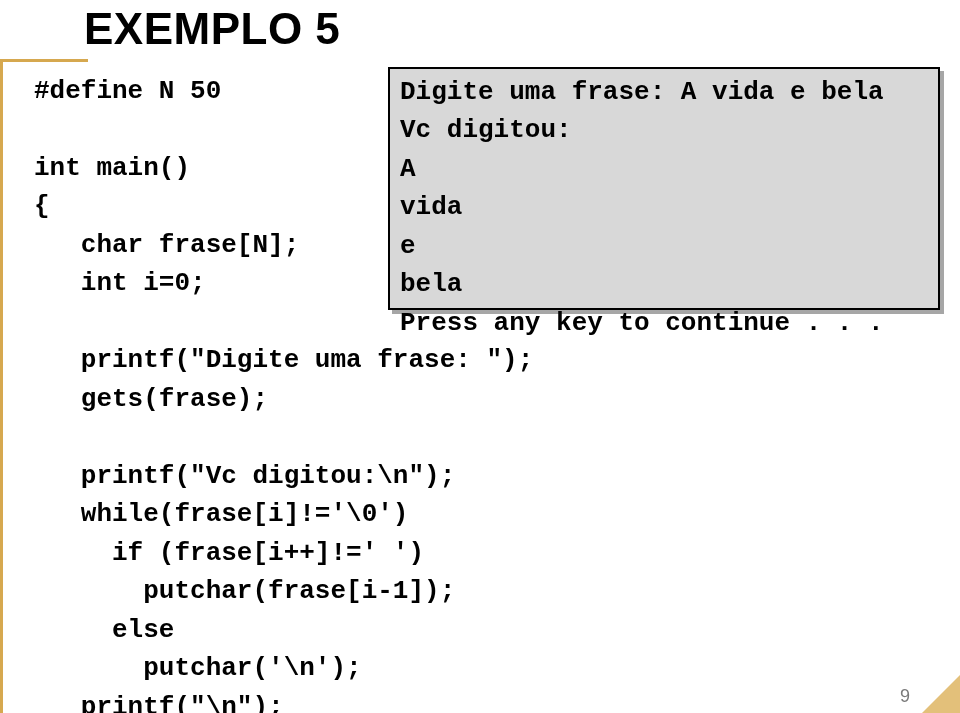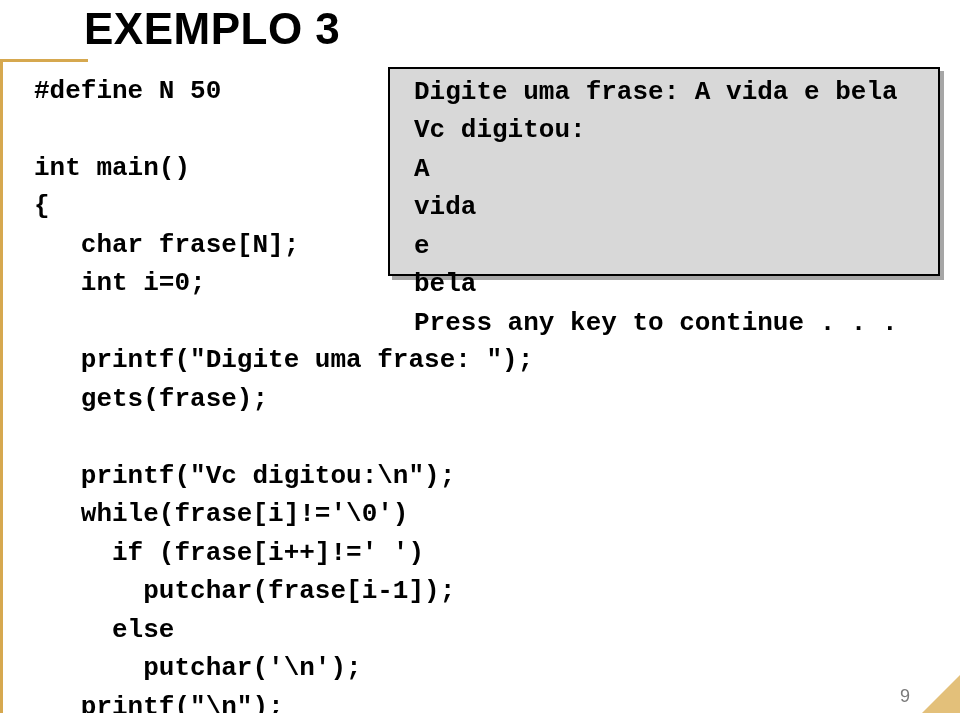--- a/index.html
+++ b/index.html
@@ -46,30 +46,30 @@
       font-size: 26px;
       color: #000000;
       line-height: 1.48;
       white-space: pre;
     }
     .output-box {
       position: absolute;
       top: 67px;
       left: 388px;
       width: 552px;
-      height: 209px;
+      height: 243px;
       background: #d8d8d8;
       border: 2px solid #000000;
       box-shadow: 4px 4px 0 rgba(0,0,0,0.35);
       font-family: "Courier New", monospace;
       font-weight: bold;
       font-size: 26px;
       color: #000000;
       line-height: 1.48;
-      padding: 4px 24px;
+      padding: 4px 10px;
       white-space: pre;
     }
     .corner-fold {
       position: absolute;
       bottom: 0;
       right: 0;
       width: 38px;
       height: 38px;
     }
     .corner-fold::before {
@@ -111,21 +111,21 @@
       font-size: 18px;
       color: #7a7a7a;
     }
   </style>
 </head>
 <body>
 
 <div class="top-line"></div>
 <div class="side-line"></div>
 
-<div class="title">EXEMPLO 3</div>
+<div class="title">EXEMPLO 5</div>
 
 <pre class="code-block">#define N 50
 
 int main()
 {
    char frase[N];
    int i=0;
 
    printf("Digite uma frase: ");
    gets(frase);

